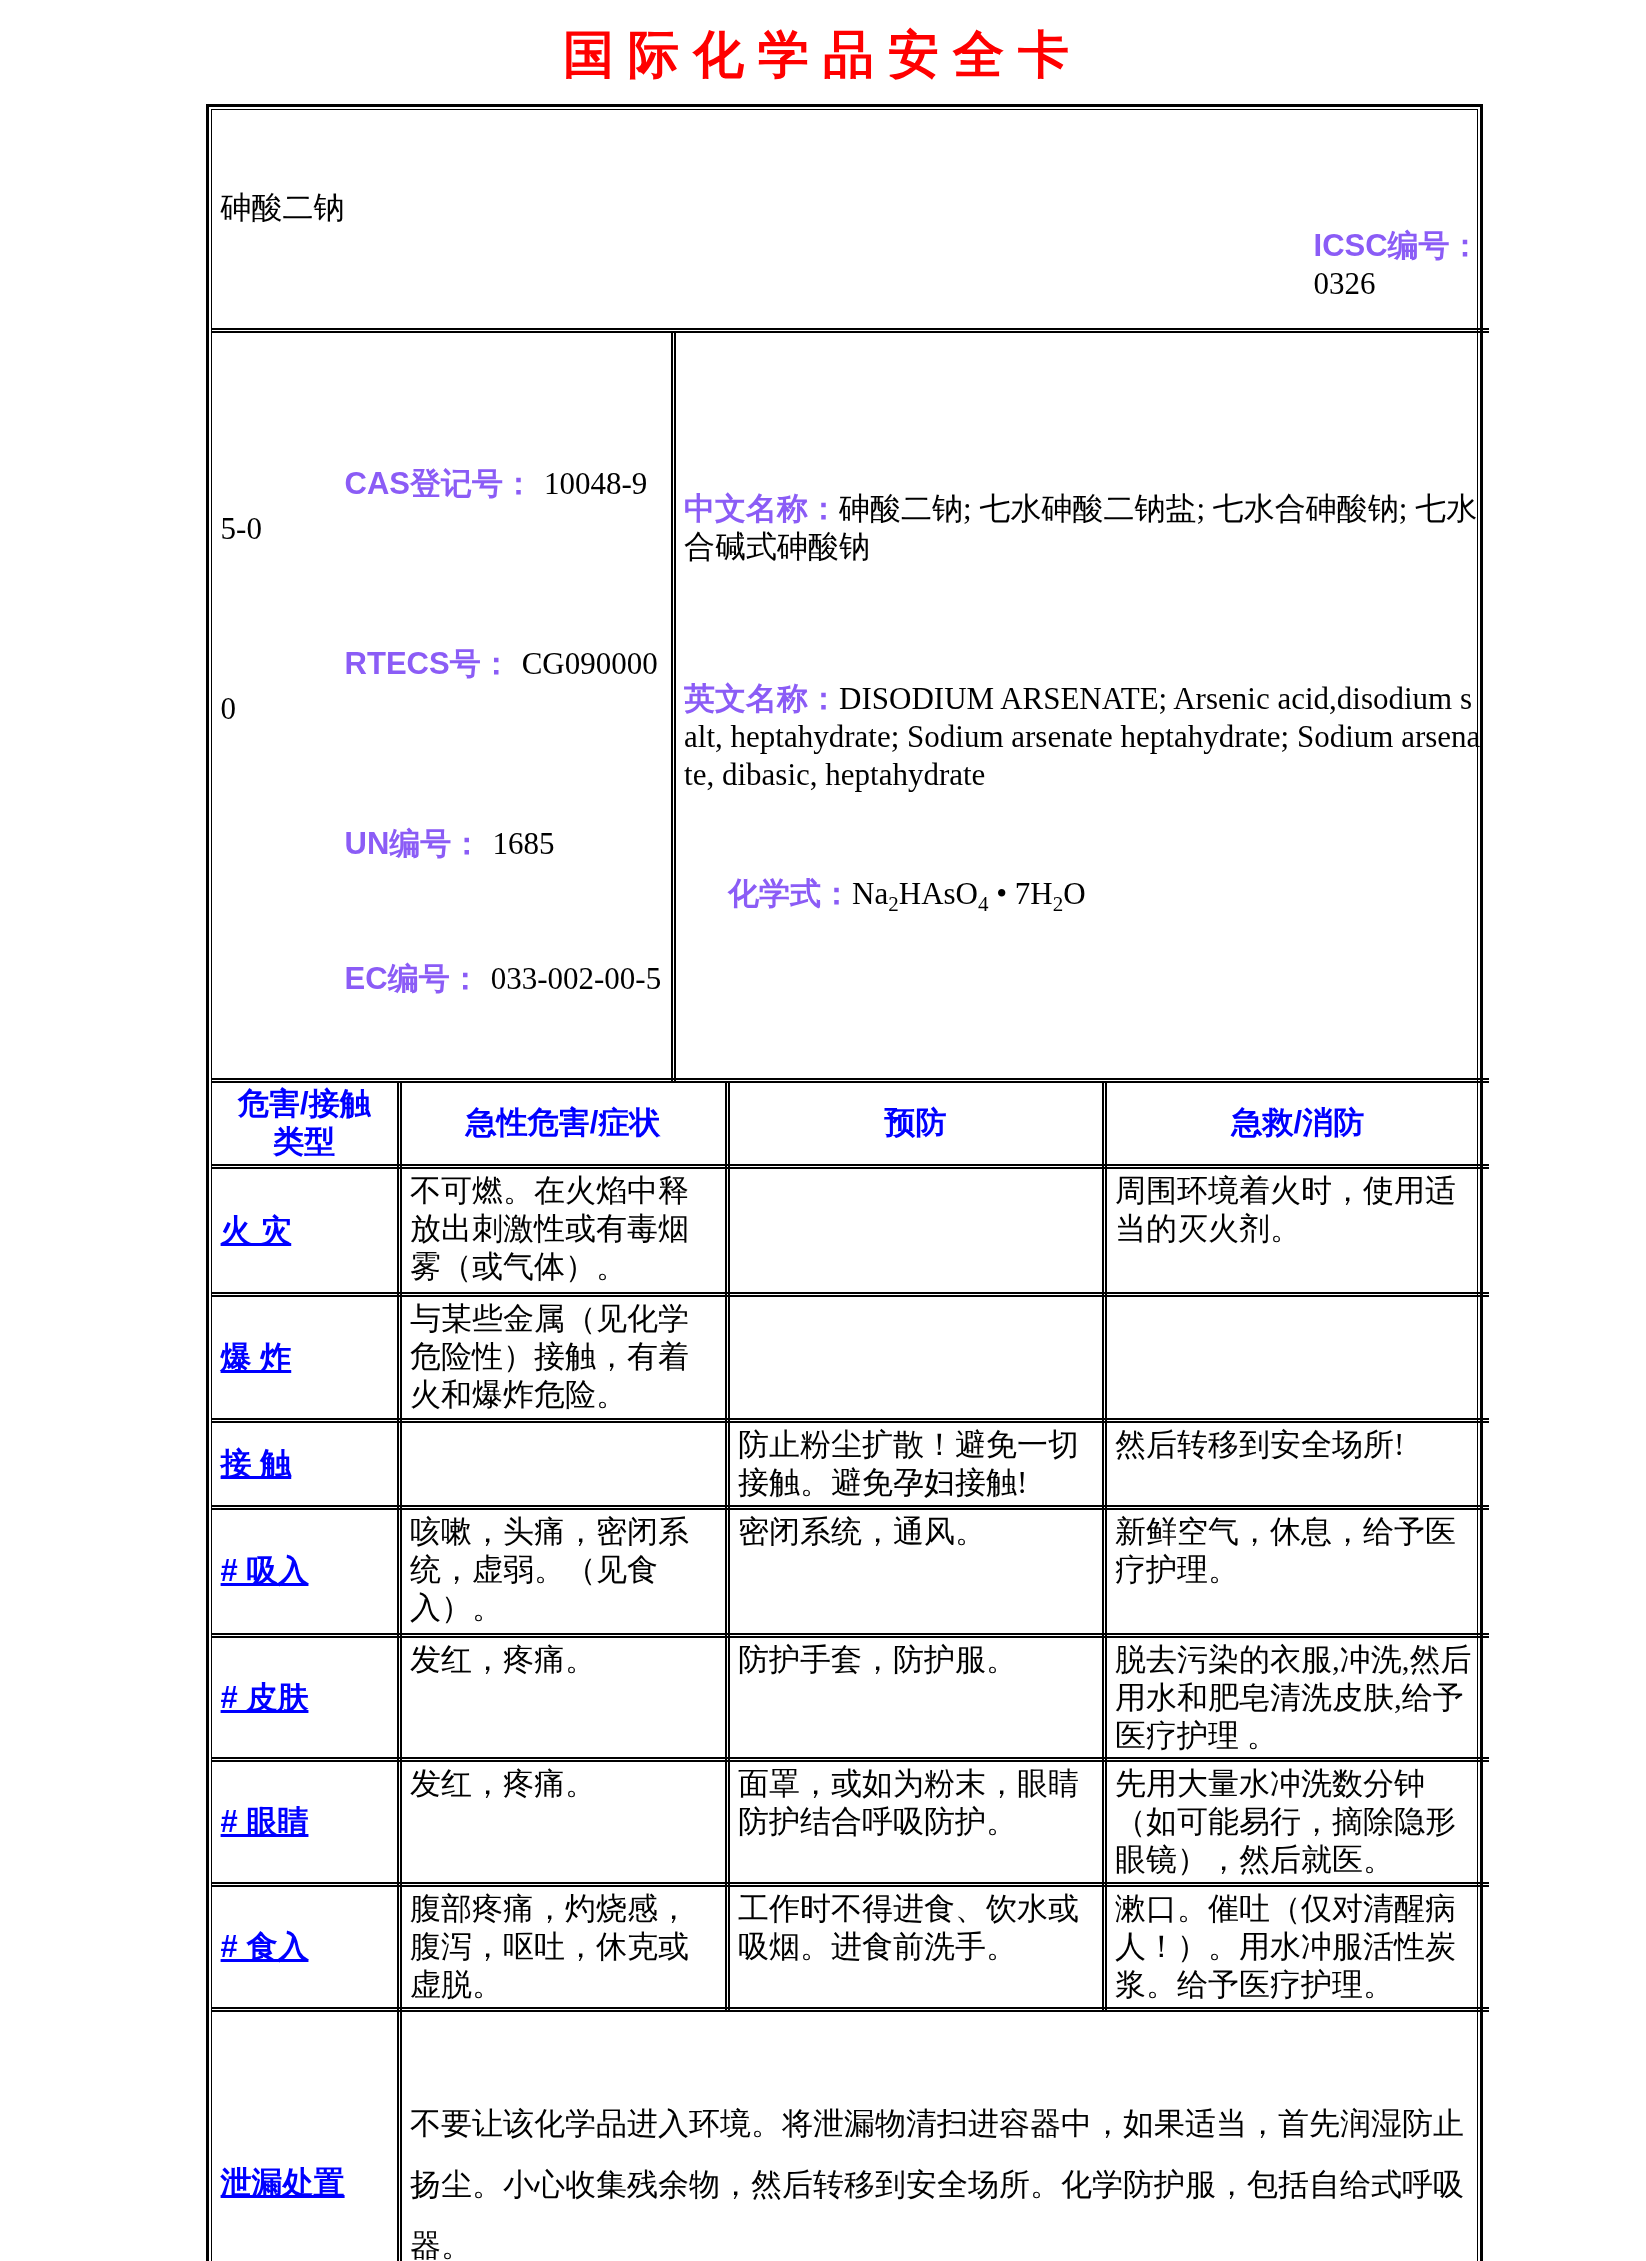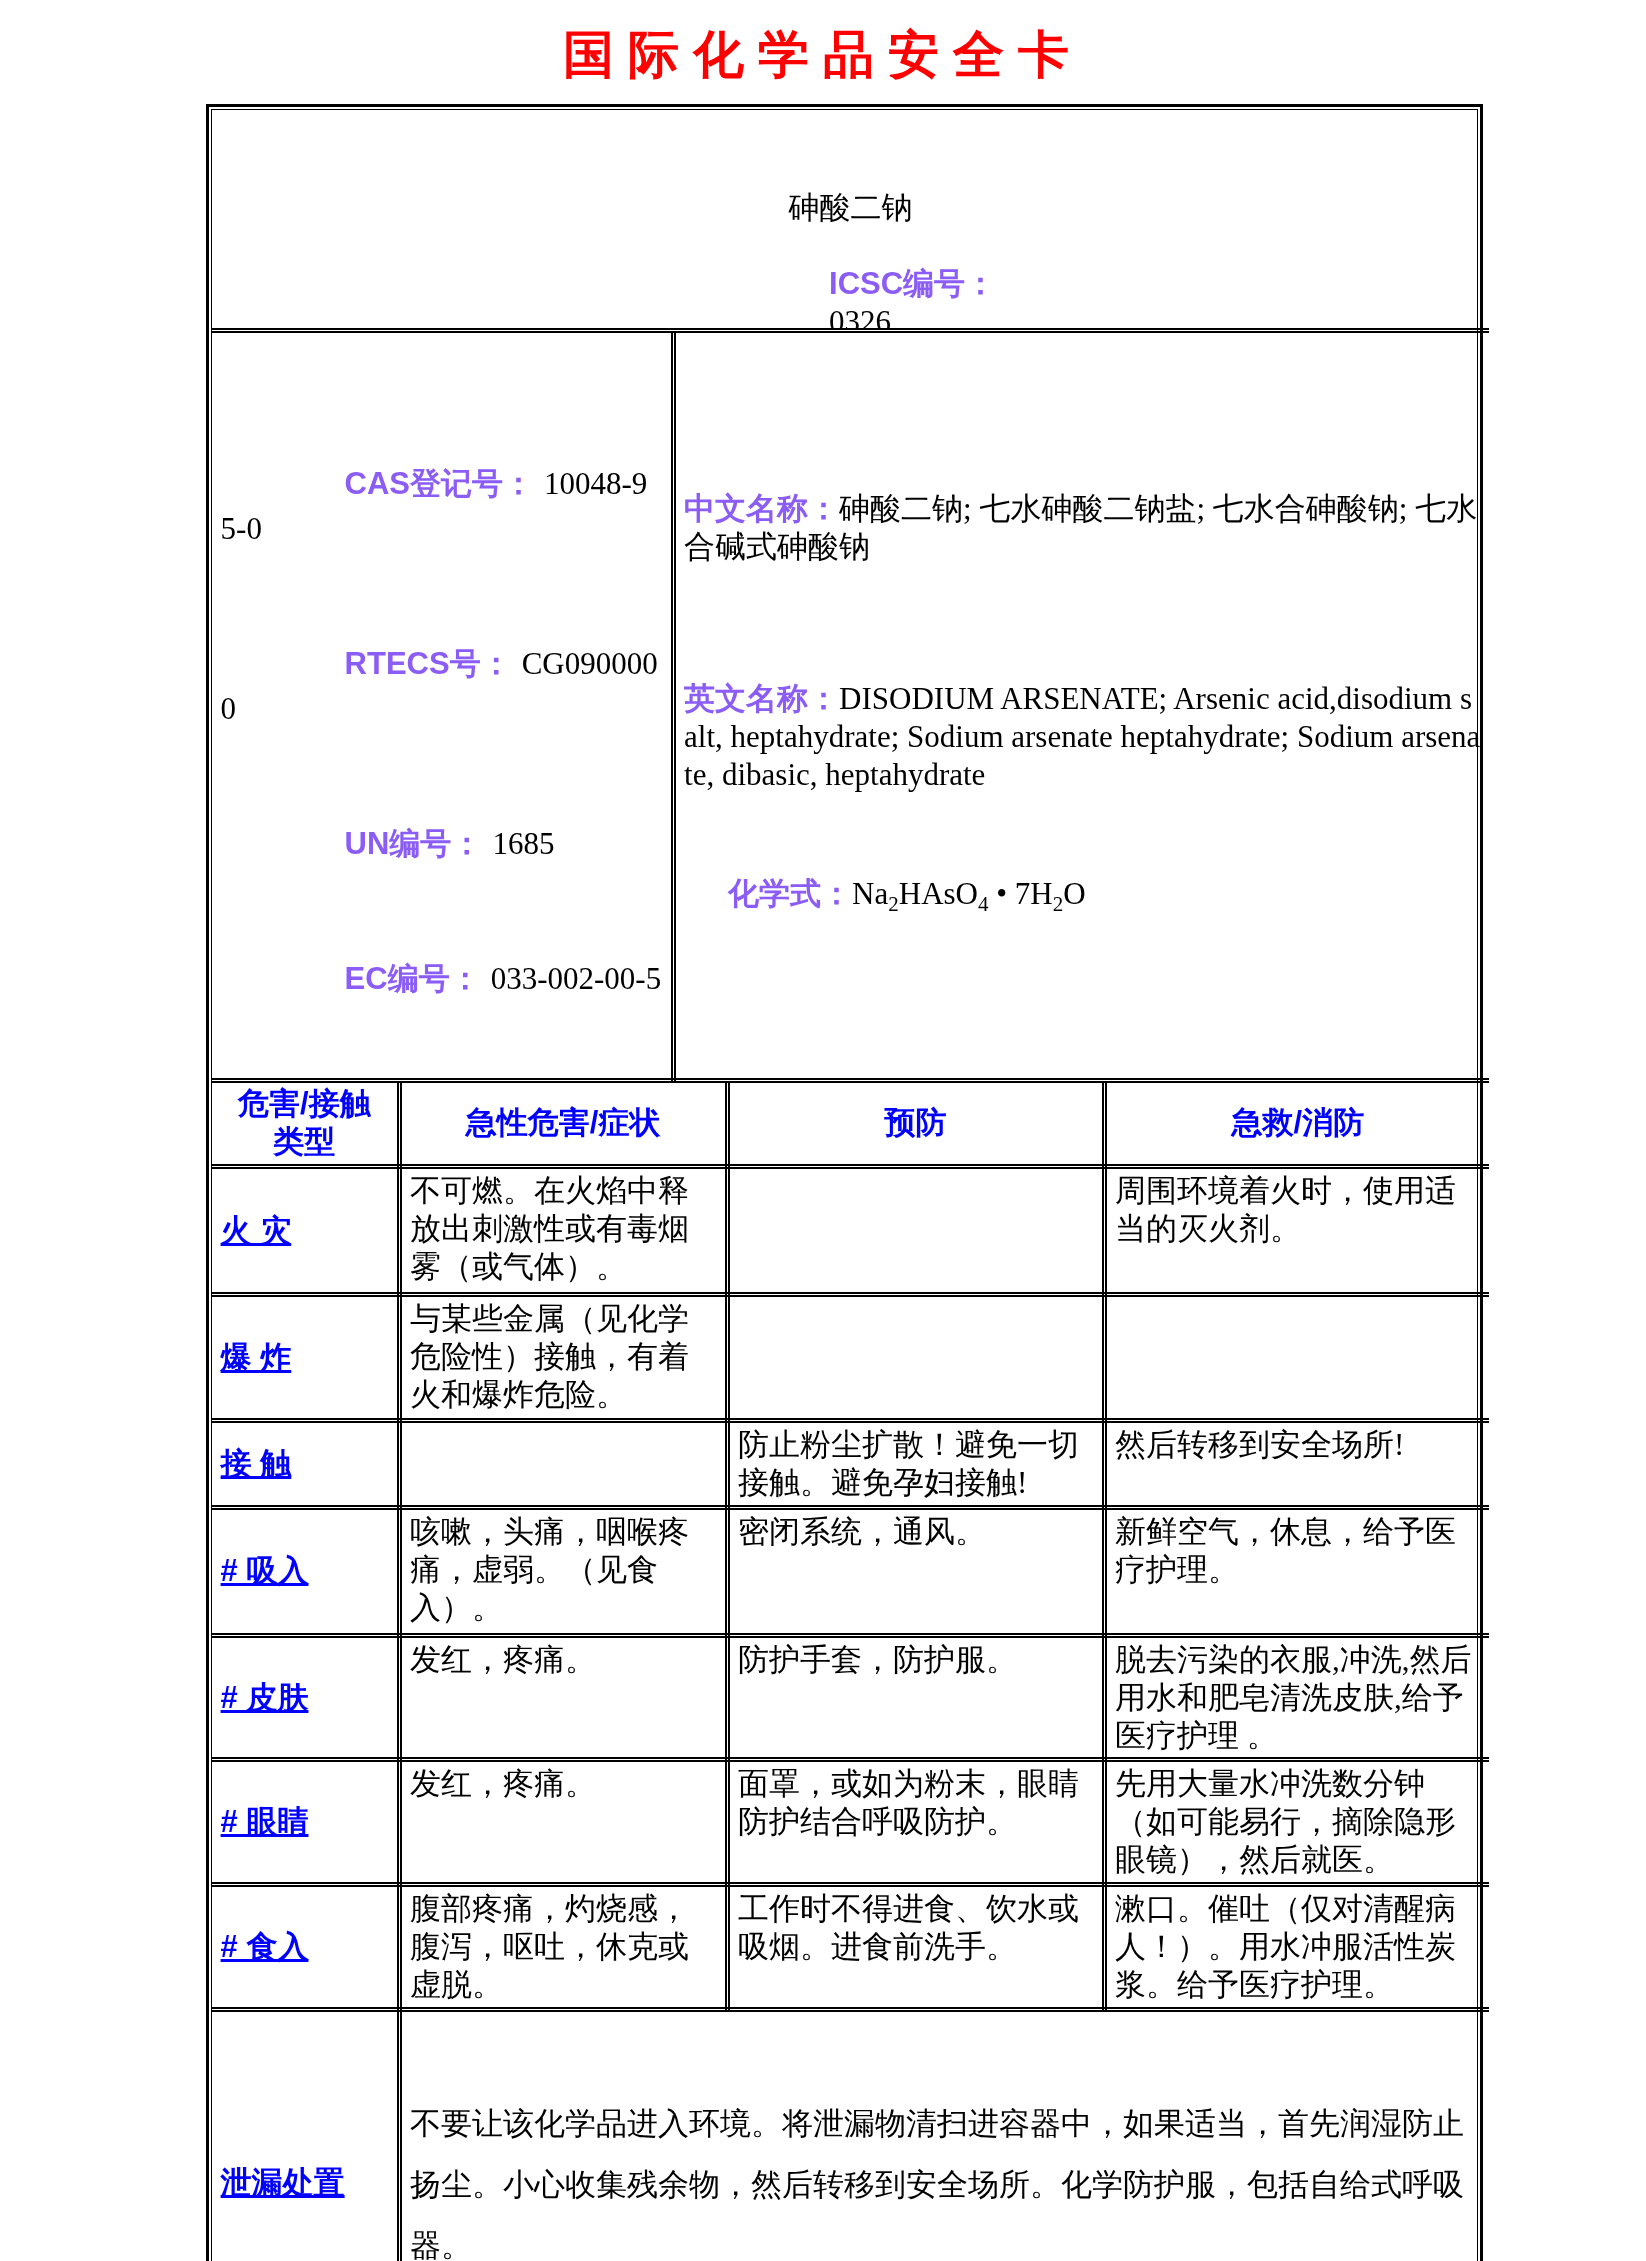--- a/index.html
+++ b/index.html
@@ -88,23 +88,22 @@
   tr.h-cont{height:82px;}
   tr.h-inh{height:128px;}
   tr.h-skin{height:122px;}
   tr.h-eye{height:121px;}
   tr.h-ing{height:124px;}
   tr.h-spill{height:184px;}
 
   .rowA-flex{
     display:flex;
     justify-content:space-between;
-    align-items:center;
+    align-items:flex-start;
     height:60px;
-    flex-direction:column;
   }
   .rowA-cell{vertical-align:middle !important;}
 
   .idcol{
     display:flex;
     flex-direction:column;
     height:318px;
     padding-top:4.3px;
   }
   .id-line{line-height:45px;}
@@ -215,21 +214,21 @@
 
         <tr class="h-cont">
           <td class="type-cell">接 触</td>
           <td></td>
           <td>防止粉尘扩散！避免一切接触。避免孕妇接触!</td>
           <td>然后转移到安全场所!</td>
         </tr>
 
         <tr class="h-inh">
           <td class="type-cell"># 吸入</td>
-          <td>咳嗽，头痛，咽喉疼痛，虚弱。（见食入）。</td>
+          <td>咳嗽，头痛，密闭系统，虚弱。（见食入）。</td>
           <td>密闭系统，通风。</td>
           <td>新鲜空气，休息，给予医疗护理。</td>
         </tr>
 
         <tr class="h-skin">
           <td class="type-cell"># 皮肤</td>
           <td>发红，疼痛。</td>
           <td>防护手套，防护服。</td>
           <td>脱去污染的衣服,冲洗,然后用水和肥皂清洗皮肤,给予医疗护理 。</td>
         </tr>

